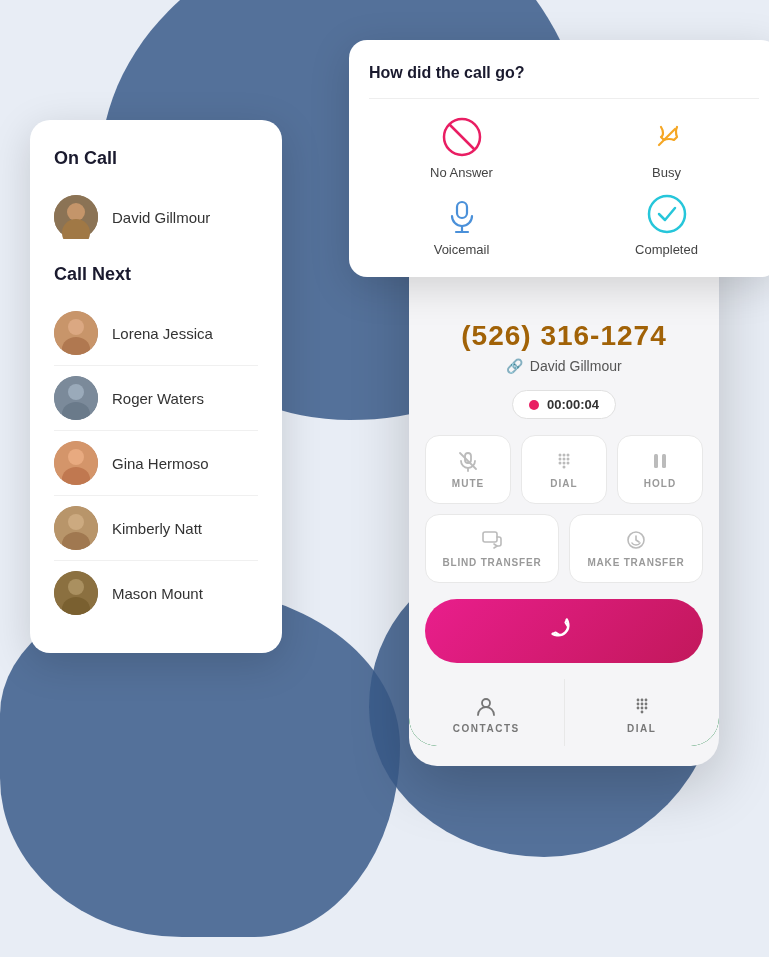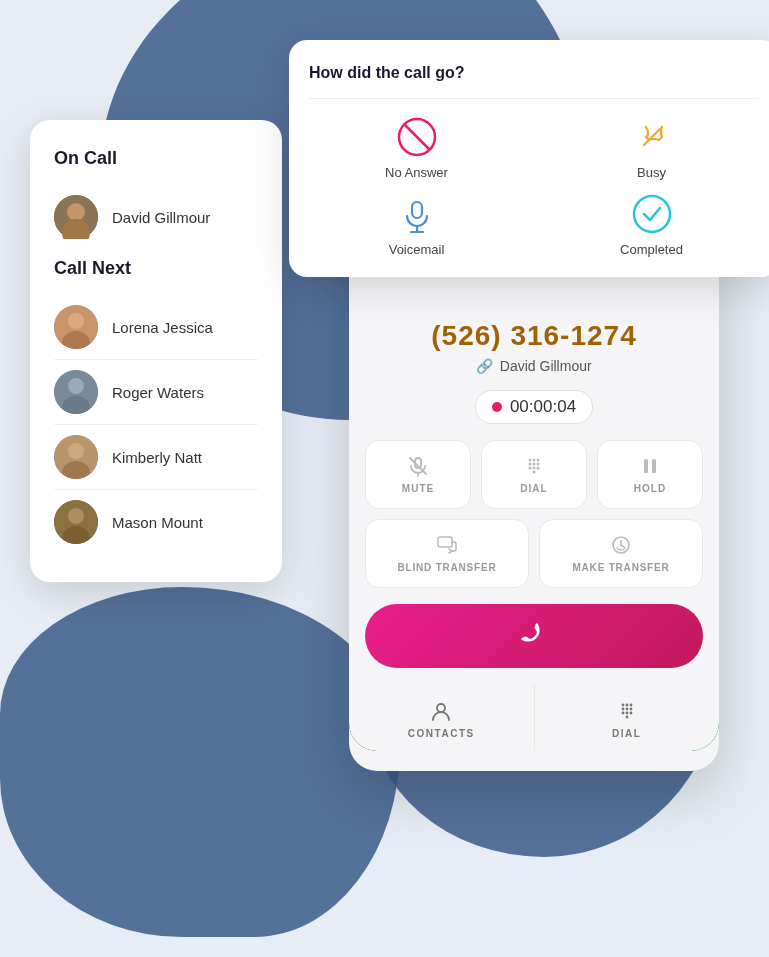--- a/index.html
+++ b/index.html
@@ -62,21 +62,21 @@
       border-bottom: 1px solid #f0f0f0;
     }
     .contact-item:last-child { border-bottom: none; }
 
     .contact-name {
       font-size: 15px;
       color: #333;
       font-weight: 500;
     }
 
-    .section-gap { margin-top: 9px; }
+    .section-gap { margin-top: 15px; }
 
     
     .av-david { background: linear-gradient(135deg, #8B7355, #6B5340); }
 
     
     .avatar-face {
       width: 44px;
       height: 44px;
       border-radius: 50%;
       margin-right: 14px;
@@ -86,21 +86,21 @@
       align-items: center;
       justify-content: center;
       font-size: 20px;
     }
 
     
     .phone-card {
       position: absolute;
       right: 50px;
       top: 140px;
-      width: 370px;
+      width: 310px;
       background: #f5f5f7;
       border-radius: 28px;
       box-shadow: 0 20px 60px rgba(0,0,0,0.2);
       overflow: visible;
       z-index: 3;
       padding-bottom: 20px;
     }
 
     
     .call-result-popup {
@@ -196,22 +196,23 @@
     }
 
     .timer-badge {
       background: #fff;
       border: 1.5px solid #e0e0e0;
       border-radius: 20px;
       padding: 6px 16px;
       display: flex;
       align-items: center;
       gap: 8px;
-      font-size: 17px;
+      font-size: 13px;
       color: #333;
+      font-weight: bold;
     }
 
     .record-dot {
       width: 10px;
       height: 10px;
       border-radius: 50%;
       background: #e91e63;
       flex-shrink: 0;
     }
 
@@ -395,20 +396,30 @@
       <div style="width:44px;height:44px;border-radius:50%;margin-right:14px;flex-shrink:0;background:linear-gradient(135deg,#7B8A9A,#5A6A7A);display:flex;align-items:center;justify-content:center;overflow:hidden;">
         <svg width="44" height="44" viewBox="0 0 44 44">
             <circle cx="22" cy="22" r="22" fill="#7B8A9A"></circle>
             <circle cx="22" cy="16" r="8" fill="#9AAABA"></circle>
             <ellipse cx="22" cy="38" rx="14" ry="12" fill="#6A7A8A"></ellipse>
           </svg>
       </div>
       <span class="contact-name">Roger Waters</span>
     </div>
 
+    <div class="contact-item">
+      <div style="width:44px;height:44px;border-radius:50%;margin-right:14px;flex-shrink:0;background:linear-gradient(135deg,#D4956A,#B0755A);display:flex;align-items:center;justify-content:center;overflow:hidden;">
+        <svg width="44" height="44" viewBox="0 0 44 44">
+            <circle cx="22" cy="22" r="22" fill="#D4956A"></circle>
+            <circle cx="22" cy="16" r="8" fill="#E8AA80"></circle>
+            <ellipse cx="22" cy="38" rx="14" ry="12" fill="#C07850"></ellipse>
+          </svg>
+      </div>
+      <span class="contact-name">Gina Hermoso</span>
+    </div>
 
     <div class="contact-item">
       <div style="width:44px;height:44px;border-radius:50%;margin-right:14px;flex-shrink:0;background:linear-gradient(135deg,#B8956A,#956A45);display:flex;align-items:center;justify-content:center;overflow:hidden;">
         <svg width="44" height="44" viewBox="0 0 44 44">
             <circle cx="22" cy="22" r="22" fill="#B8956A"></circle>
             <circle cx="22" cy="16" r="8" fill="#CCAA80"></circle>
             <ellipse cx="22" cy="38" rx="14" ry="12" fill="#A07850"></ellipse>
           </svg>
       </div>
       <span class="contact-name">Kimberly Natt</span>

